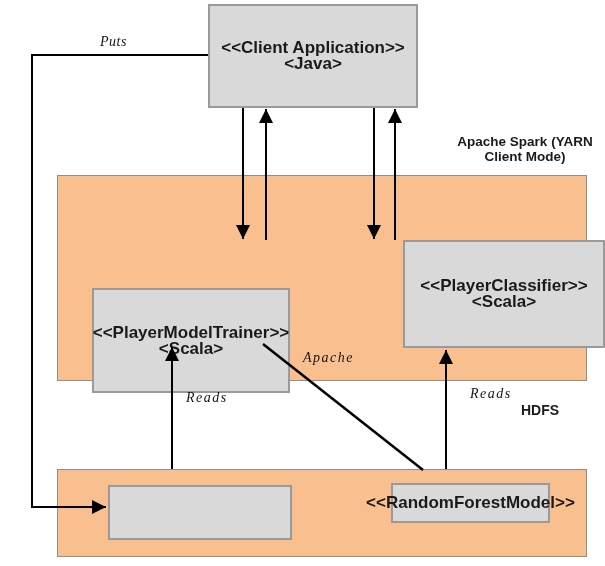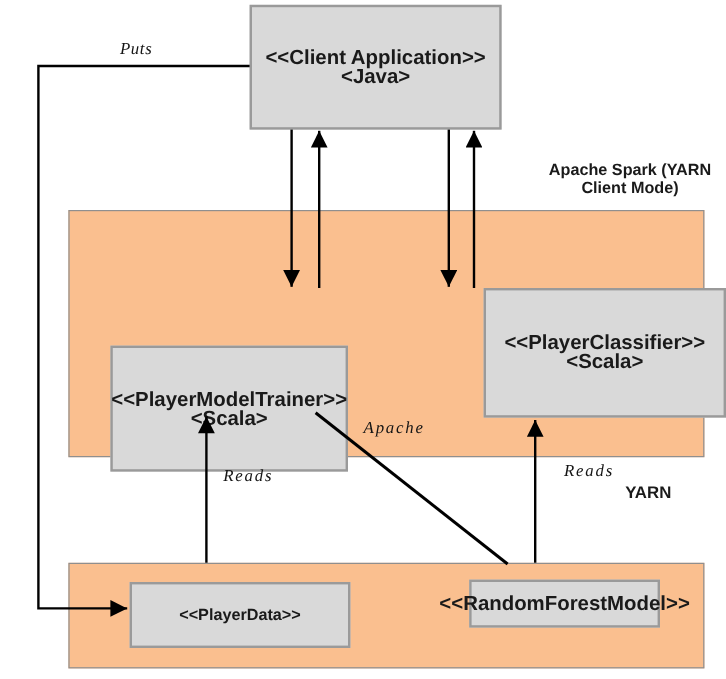--- a/index.html
+++ b/index.html
@@ -37,39 +37,38 @@
 </style>
 </head>
 <body>
 
 <div class="stage">
 
   <div class="container spark"></div>
   <div class="container hdfs"></div>
 
   <div class="label bold-label spark-title">Apache Spark (YARN Client Mode)</div>
-  <div class="label bold-label hdfs-title">YARN</div>
+  <div class="label bold-label hdfs-title">HDFS</div>
 
   <div class="node client">
     <span>&lt;&lt;Client Application&gt;&gt;</span>
     <span>&lt;Java&gt;</span>
   </div>
 
   <div class="node trainer">
     <span>&lt;&lt;PlayerModelTrainer&gt;&gt;</span>
     <span>&lt;Scala&gt;</span>
   </div>
 
   <div class="node classifier">
     <span>&lt;&lt;PlayerClassifier&gt;&gt;</span>
     <span>&lt;Scala&gt;</span>
   </div>
 
   <div class="node playerdata">
-    <span>&lt;&lt;PlayerData&gt;&gt;</span>
   </div>
 
   <div class="node randomforest">
     <span>&lt;&lt;RandomForestModel&gt;&gt;</span>
   </div>
 
   <svg class="wires" width="605" height="566" viewBox="0 0 605 566">
     <defs>
       <marker id="ah" viewBox="0 0 10 10" refX="10" refY="5" markerWidth="9" markerHeight="7" orient="auto-start-reverse">
         <path d="M0,0 L10,5 L0,10 z" fill="#000000"></path>

